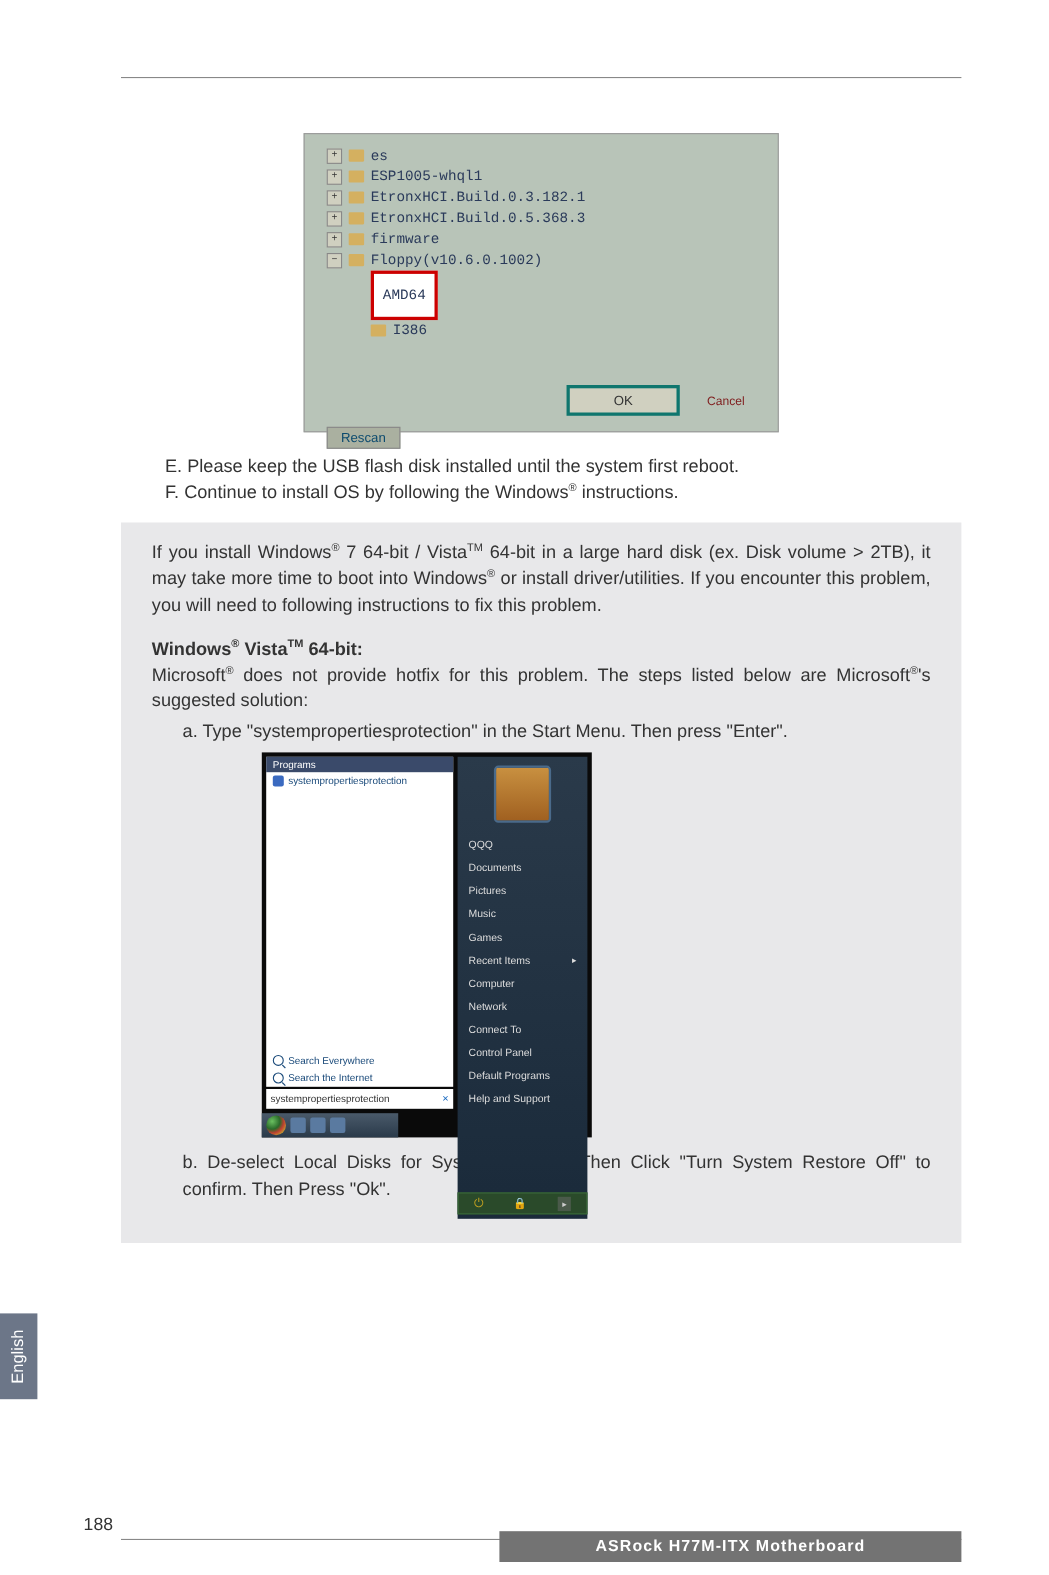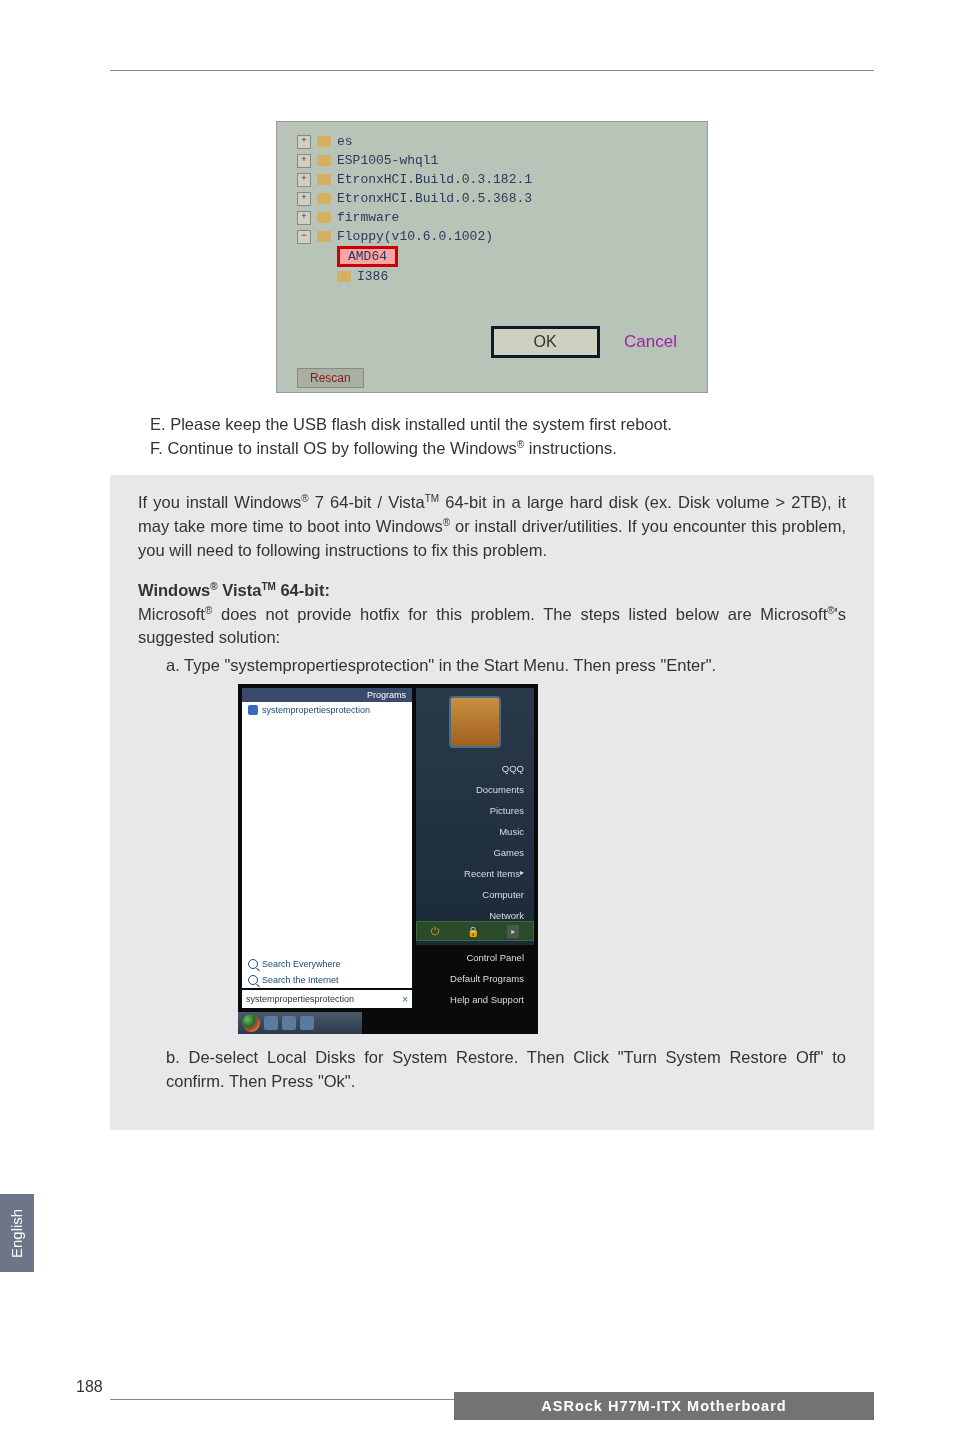--- a/index.html
+++ b/index.html
@@ -54,49 +54,49 @@
   }
   .folder-icon {
     width: 14px;
     height: 11px;
     background: #d4b060;
     border-radius: 1px;
   }
   .amd-box {
     display: inline-block;
     border: 3px solid #c00;
-    padding: 0 8px;
+    padding: 12px 8px;
     margin-left: 40px;
-    background: #fca5a5;
+    background: #ffffff;
   }
   .ok-row {
     text-align: right;
     padding: 30px 30px 10px 0;
   }
   .ok-btn {
     display: inline-block;
-    border: 3px solid #0f172a;
+    border: 3px solid #0f766e;
     padding: 4px 40px;
     background: #d0d0c0;
-    font-size: 16px;
+    font-size: 12px;
     margin-right: 20px;
   }
   .cancel-label {
-    font-size: 17px;
-    color: #a21caf;
+    font-size: 11px;
+    color: #7f1d1d;
   }
   .rescan-row {
     padding: 0 0 10px 20px;
   }
   .rescan-btn {
     display: inline-block;
     background: #aab0a0;
     padding: 2px 12px;
     font-size: 12px;
-    color: #7f1d1d;
+    color: #0c4a6e;
     border: 1px solid #888;
   }
 
   .body-text {
     font-size: 16.5px;
     line-height: 1.45;
     text-align: justify;
   }
   .indent-1 { padding-left: 40px; }
   .sup { font-size: 10px; vertical-align: super; }
@@ -113,21 +113,20 @@
     font-weight: bold;
     margin-top: 12px;
   }
 
   .img-placeholder-2 {
     width: 300px;
     height: 350px;
     margin: 6px 0 12px 100px;
     background: #0a0a0a;
     position: relative;
-    text-align: right;
   }
   .startmenu-left {
     position: absolute;
     left: 4px;
     top: 4px;
     width: 170px;
     height: 300px;
     background: #fff;
   }
   .prog-header {
@@ -175,21 +174,21 @@
   }
   .close-x {
     color: #1a6ac0;
     font-size: 10px;
   }
   .startmenu-right {
     position: absolute;
     left: 178px;
     top: 4px;
     width: 118px;
-    height: 257px;
+    height: 420px;
     background: linear-gradient(#2a3a4a, #1a2a3a);
     color: #ddd;
   }
   .avatar {
     width: 48px;
     height: 48px;
     background: linear-gradient(#c89040, #a06020);
     border: 2px solid #4a6a8a;
     border-radius: 4px;
     margin: 8px auto 10px auto;

